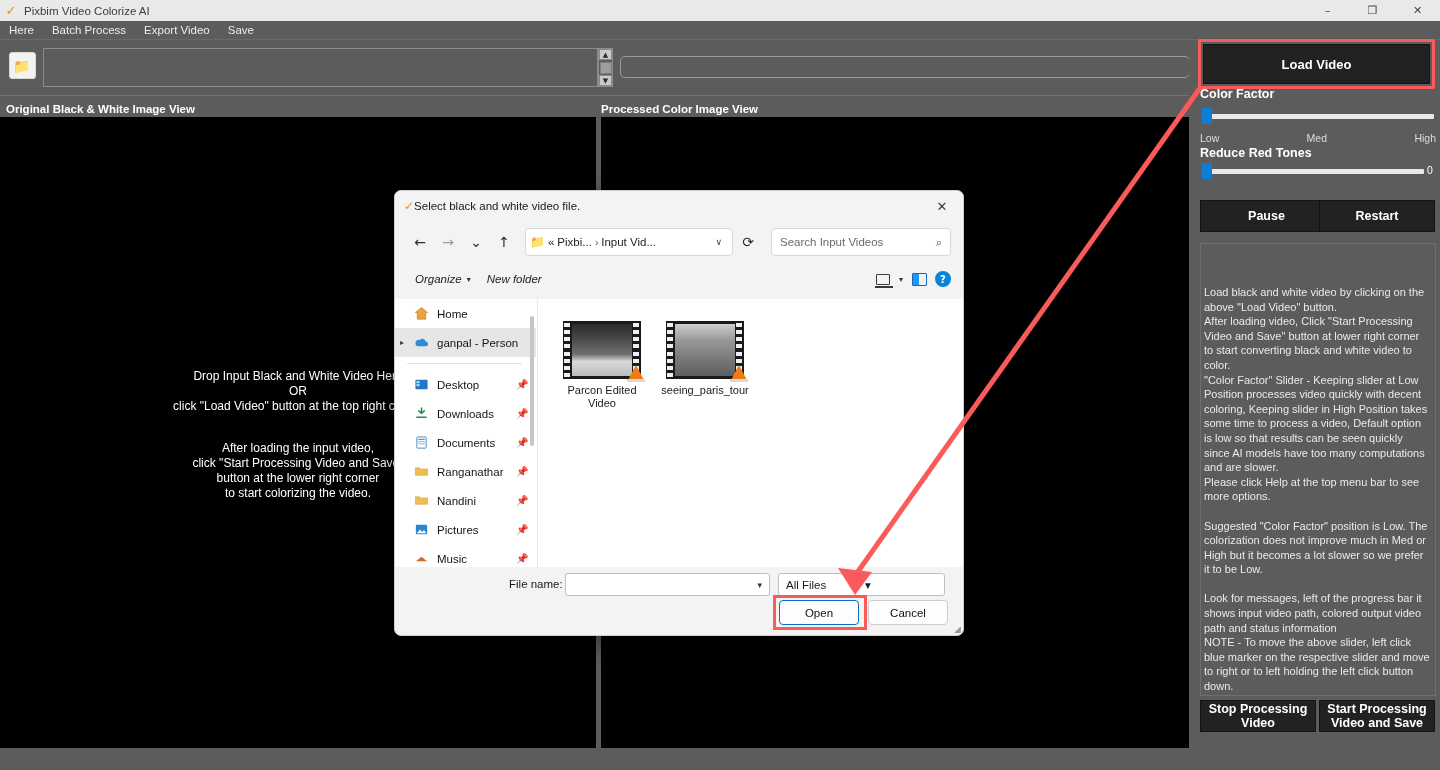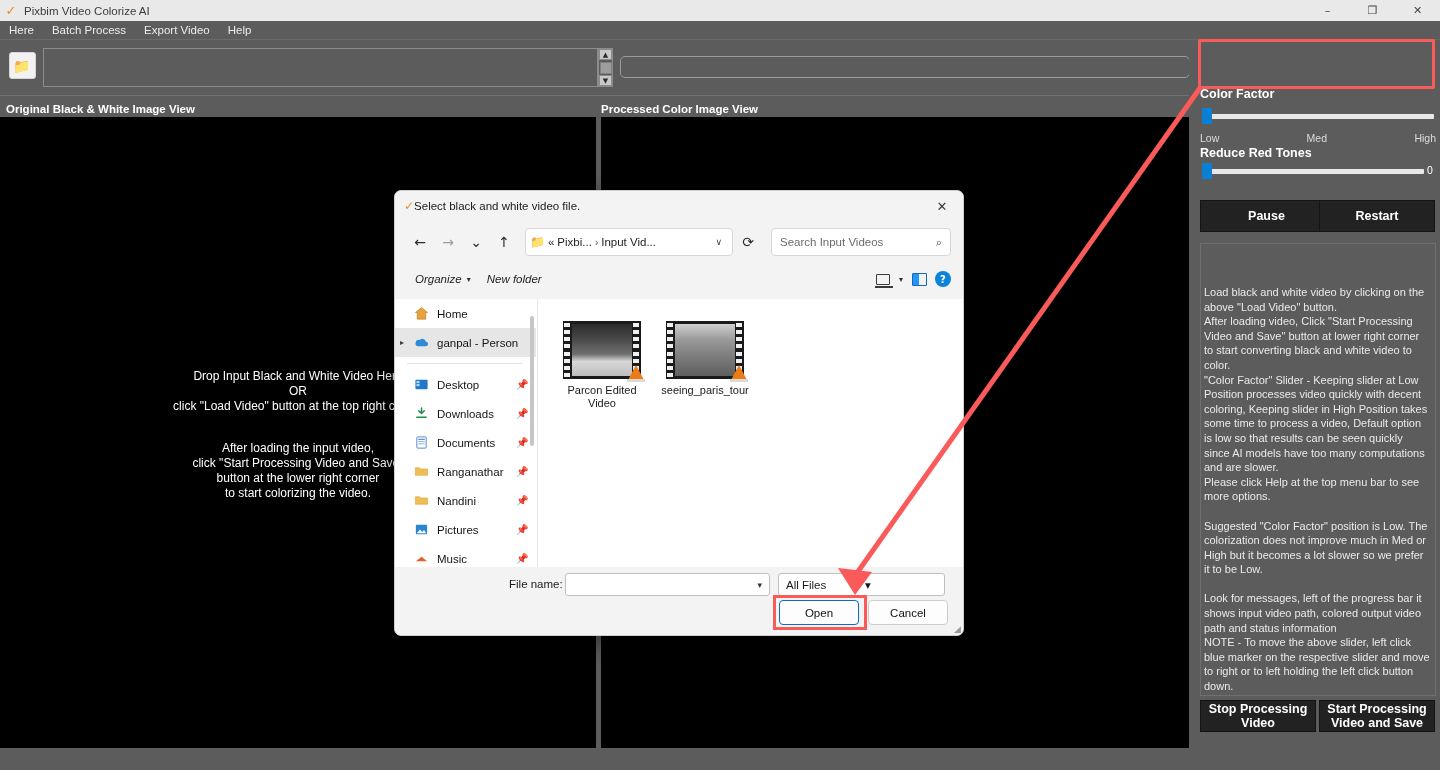--- a/index.html
+++ b/index.html
@@ -449,21 +449,21 @@
     <div class="tb-spacer"></div>
     <div class="tb-btn">–</div>
     <div class="tb-btn">❐</div>
     <div class="tb-btn">✕</div>
   </div>
 
   <div class="menubar">
     <div class="menu-item">Here</div>
     <div class="menu-item">Batch Process</div>
     <div class="menu-item">Export Video</div>
-    <div class="menu-item">Help</div>
+    <div class="menu-item">Save</div>
   </div>
 
   <div class="toolbar"></div>
   <div class="folder-btn">
     <span class="folder-glyph">📁</span>
   </div>
   <div class="tb-textarea"></div>
   <div class="tb-scroll">
     <div class="sb-arrow">▲</div>
     <div class="sb-thumb"></div>
@@ -486,20 +486,21 @@
       <div>button at the lower right corner</div>
       <div>to start colorizing the video.</div>
     </div>
   </div>
   <div class="panel-right"></div>
   <div class="bottom-strip"></div>
 
   <div class="rightpanel"></div>
 
   <div class="load-highlight"></div>
+  <div class="load-btn">Load Video</div>
 
   <div class="slider-label" style="top:87px">Color Factor</div>
   <div class="slider-track" style="top:114px">
     <div class="slider-thumb" style="left:0px; top:-6px"></div>
   </div>
   <div class="slider-ticks" style="top:132px">
     <span>Low</span>
     <span>Med</span>
     <span>High</span>
   </div>

